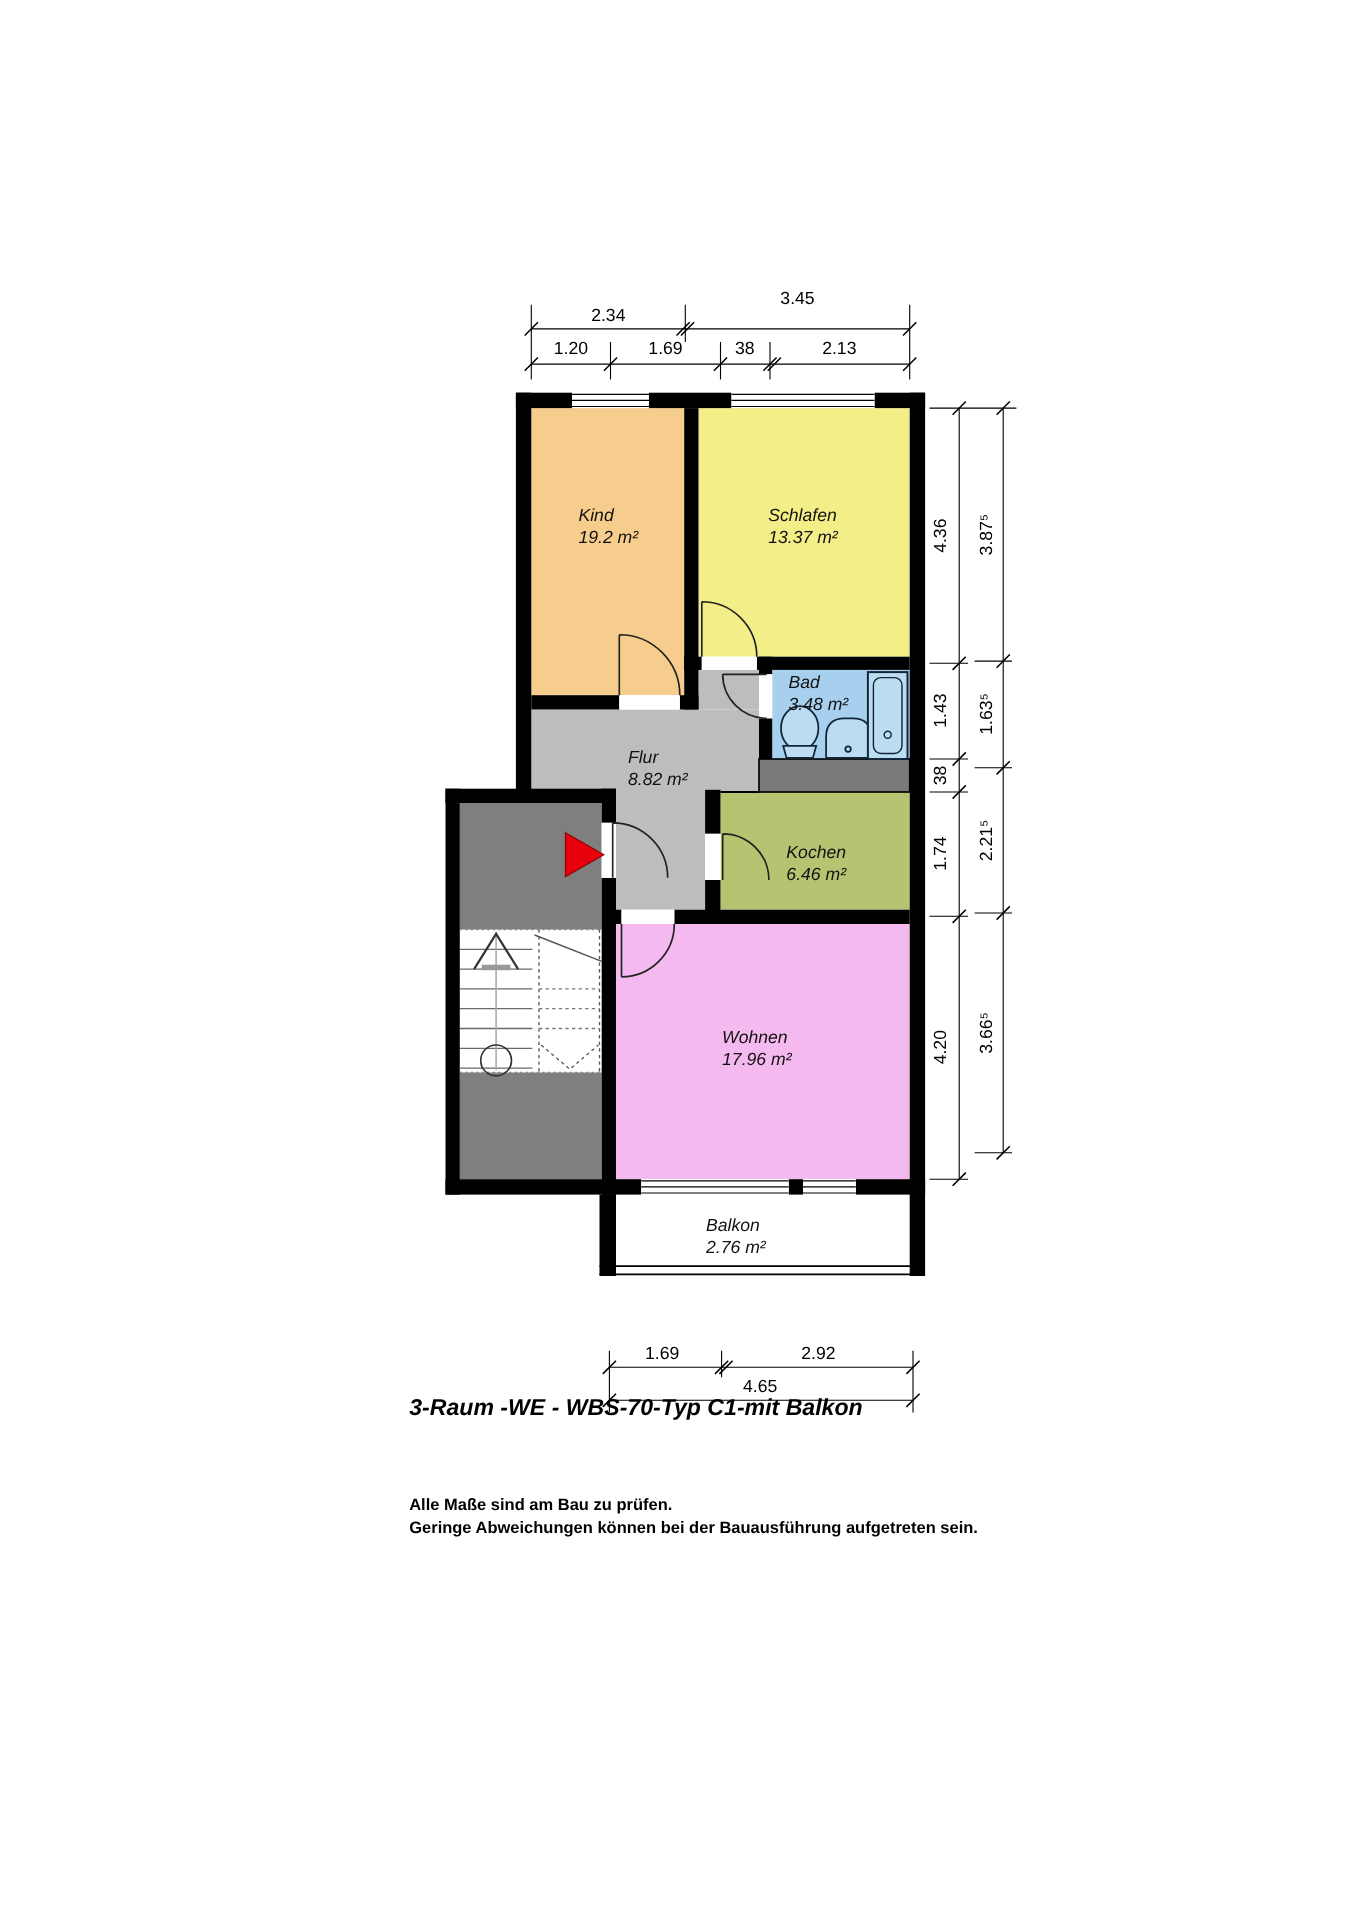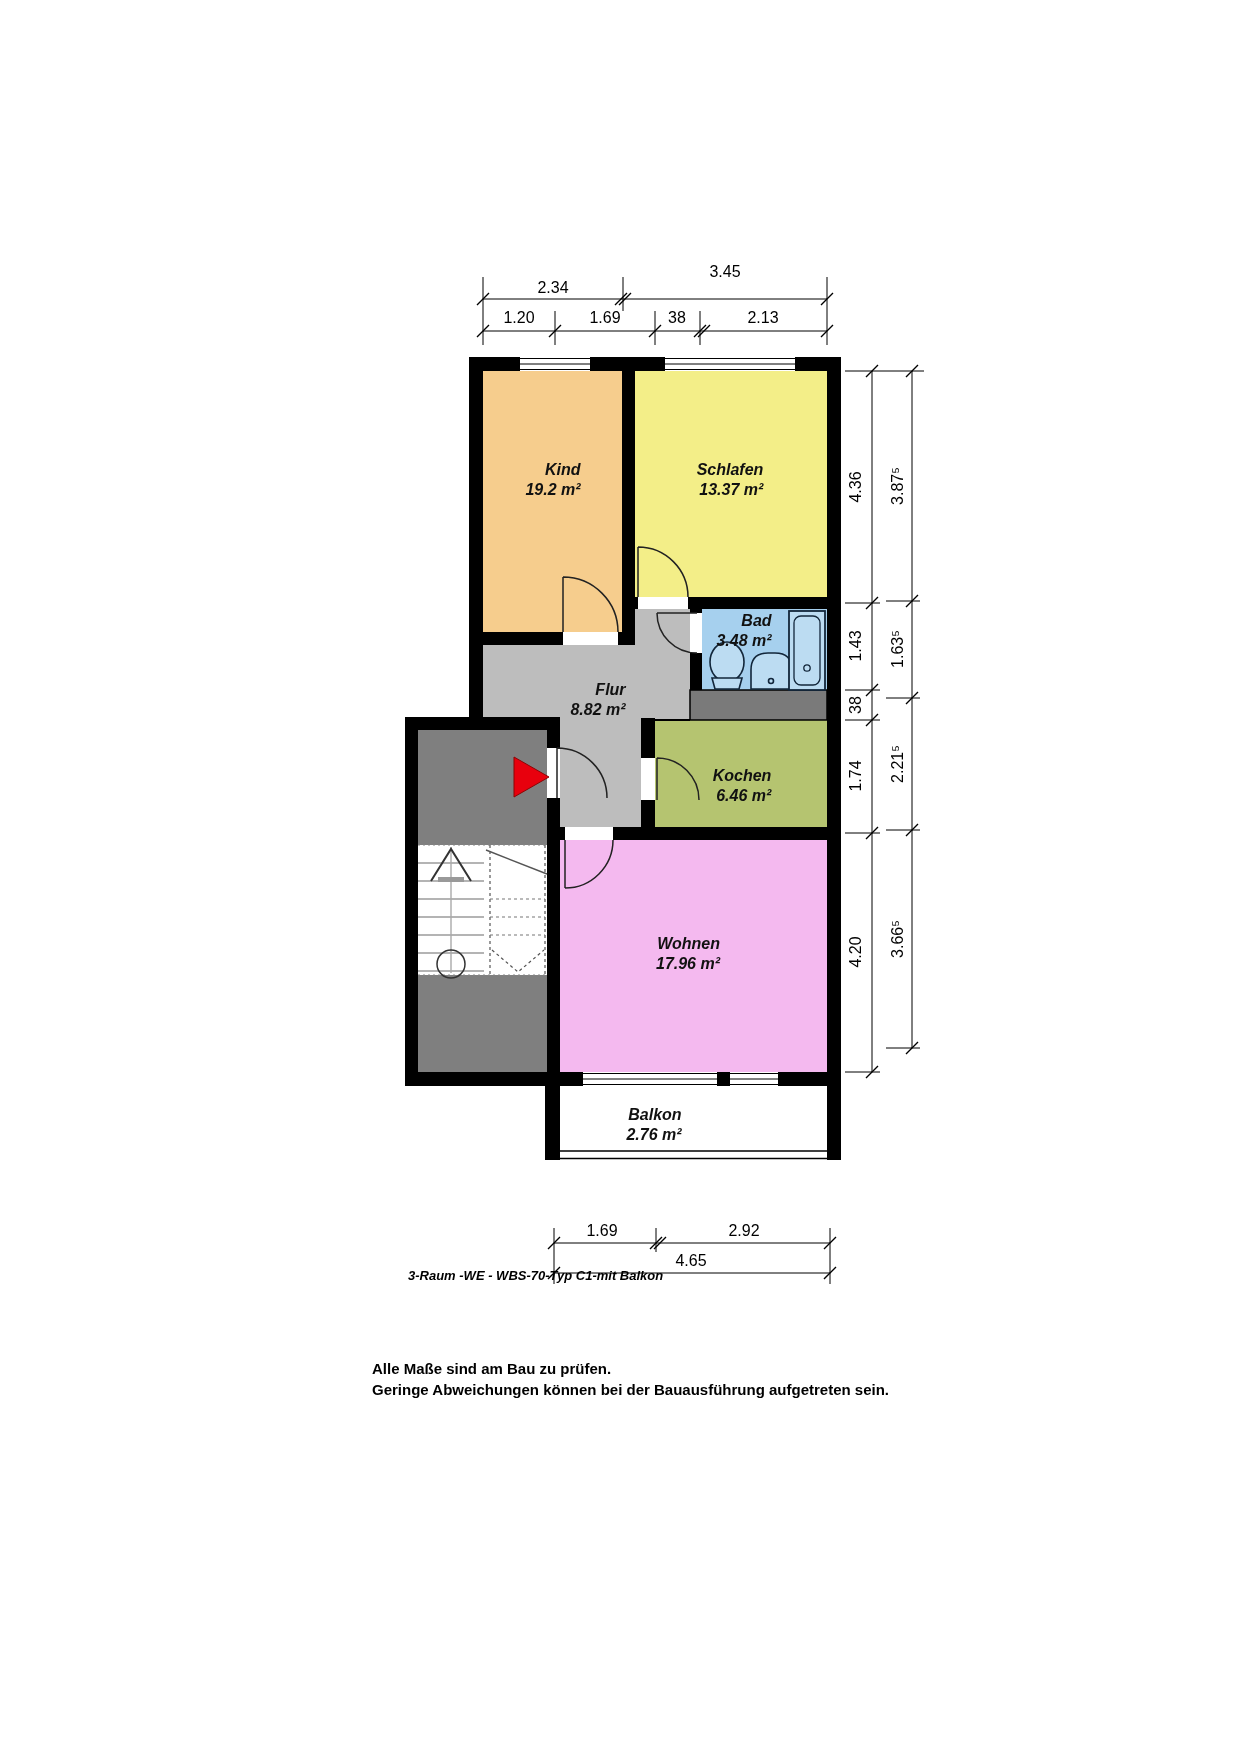--- a/index.html
+++ b/index.html
@@ -1,23 +1,23 @@
 <!DOCTYPE html>
 <html style="--wall: #000000; --kind: #f6cd8d; --schlafen: #f3ee88; --bad: #a6d0ee; --flur: #bdbdbd; --kochen: #b5c470; --wohnen: #f4b9ef; --stairwell: #7f7f7f; --shaft: #7a7a7a; --fixture: #bcdcf2; --entrance_arrow: #e8000d;"><head>
 <meta charset="utf-8">
 <style>
   html,body{margin:0;padding:0;background:#ffffff;}
   .page{position:relative;width:1240px;height:1754px;background:#fff;overflow:hidden;
         font-family:"Liberation Sans","DejaVu Sans",sans-serif;color:#000;}
   .plan-svg{position:absolute;left:0;top:0;}
   .lbl{position:absolute;transform:translate(-50%,-50%);white-space:nowrap;}
-  .room-label{text-align:right;font-style:italic;font-weight:bold;font-size:16px;line-height:20px;color:#111;}
+  .room-label{text-align:left;font-style:italic;font-weight:normal;font-size:16px;line-height:20px;color:#111;}
   .dim{font-size:16px;line-height:16px;color:#000;}
   .dim-rot{transform:translate(-50%,-50%) rotate(-90deg);}
-  .title{position:absolute;font-style:italic;font-weight:bold;font-size:13px;white-space:nowrap;margin-left:36px;}
+  .title{position:absolute;font-style:italic;font-weight:bold;font-size:21px;white-space:nowrap;}
   .note{position:absolute;font-weight:bold;font-size:15px;white-space:nowrap;}
 </style>
 </head>
 <body>
 
 <div class="page">
 
   <svg class="plan-svg" width="1240" height="1754" viewBox="0 0 1240 1754">
 
     <g>
@@ -180,21 +180,21 @@
     <div>8.82 m²</div>
   </div>
   <div class="lbl room-label" style="left:742px;top:786px">
     <div>Kochen</div>
     <div>6.46 m²</div>
   </div>
   <div class="lbl room-label" style="left:688px;top:954px">
     <div>Wohnen</div>
     <div>17.96 m²</div>
   </div>
-  <div class="lbl room-label" style="left:654px;top:1125px">
+  <div class="lbl room-label" style="left:669px;top:1125px">
     <div>Balkon</div>
     <div>2.76 m²</div>
   </div>
 
   <div class="lbl dim" style="left:553px;top:288px">2.34</div>
   <div class="lbl dim" style="left:725px;top:272px">3.45</div>
   <div class="lbl dim" style="left:519px;top:318px">1.20</div>
   <div class="lbl dim" style="left:605px;top:318px">1.69</div>
   <div class="lbl dim" style="left:677px;top:318px">38</div>
   <div class="lbl dim" style="left:763px;top:318px">2.13</div>

